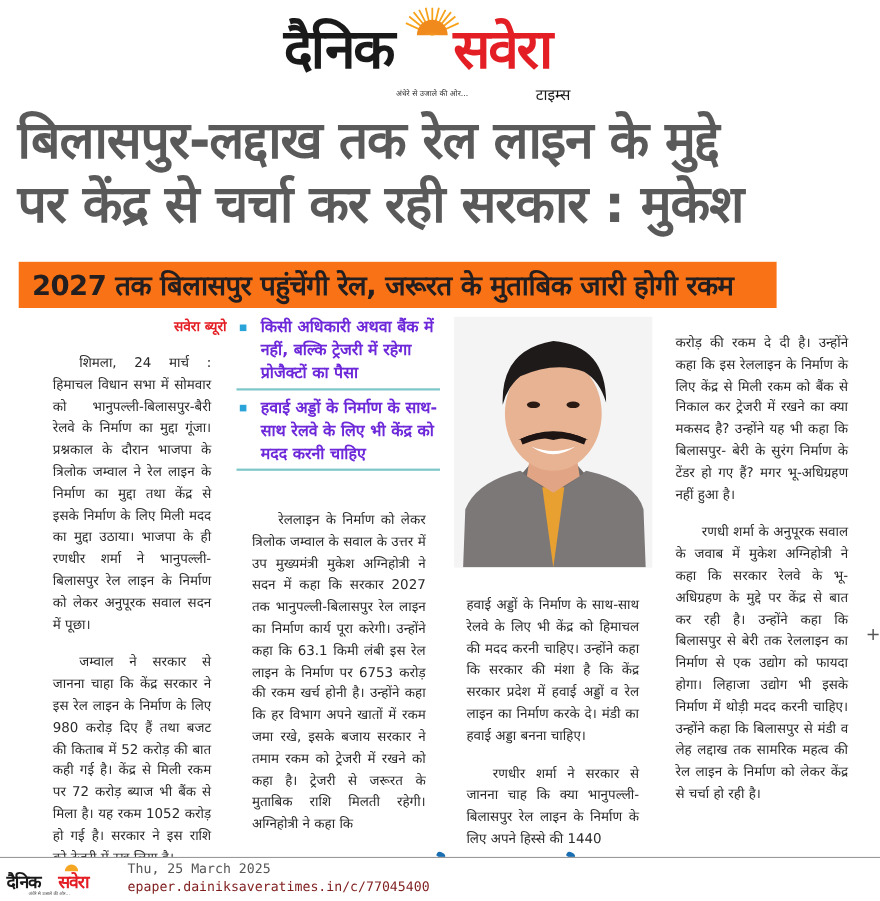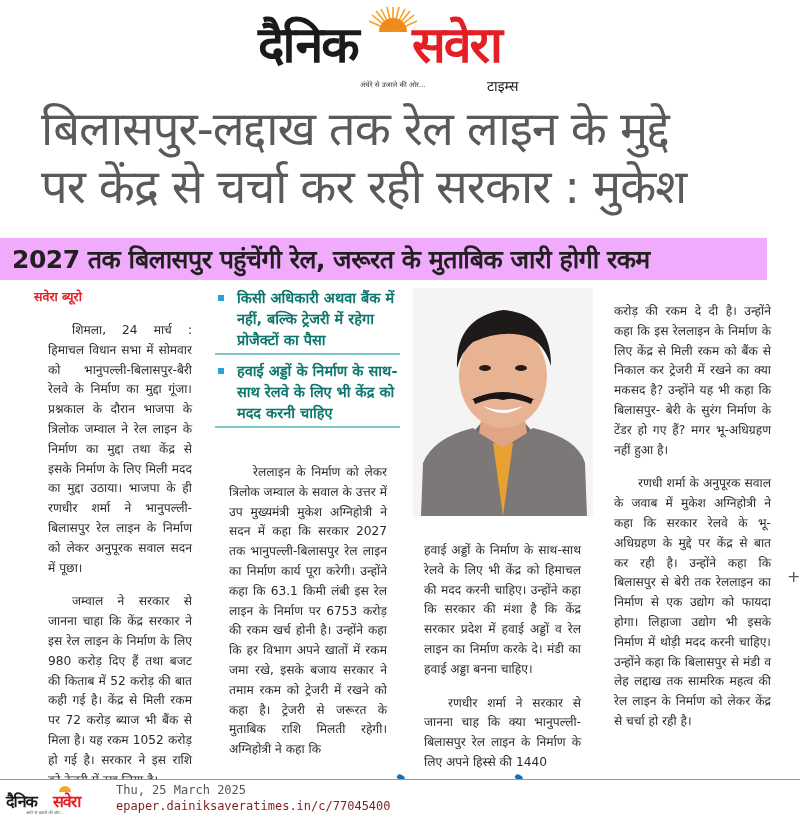--- a/index.html
+++ b/index.html
@@ -4,34 +4,34 @@
 <style>
   html, body { margin:0; padding:0; background:#ffffff; }
   body { width:800px; height:819px; position:relative; overflow:hidden; font-family:"DejaVu Sans", sans-serif; color:#222; }
   .masthead { position:absolute; left:0; top:0; width:800px; height:100px; }
   .logo-sun { position:absolute; left:368px; top:6px; width:50px; height:26px; }
   .logo-dainik { position:absolute; left:258px; top:20px; font-family:"DejaVu Serif", serif; font-weight:bold; font-size:50px; color:#1a1a1a; letter-spacing:-2px; line-height:1; }
   .logo-savera { position:absolute; left:412px; top:20px; font-family:"DejaVu Serif", serif; font-weight:bold; font-size:50px; color:#e31e24; letter-spacing:-2px; line-height:1; }
   .logo-tagline { position:absolute; left:360px; top:80px; font-size:7px; color:#333; }
   .logo-times { position:absolute; left:487px; top:76px; font-size:14px; font-weight:normal; color:#1a1a1a;text-align:right; }
 
-  .headline { position:absolute; left:41px; top:100px; width:760px; font-family:"DejaVu Sans", sans-serif; font-weight:normal; font-size:47px; line-height:58px; color:#5a5a5a; letter-spacing:-1px; }
+  .headline { position:absolute; left:16px; top:100px; width:760px; font-family:"DejaVu Sans", sans-serif; font-weight:bold; font-size:47px; line-height:58px; color:#5a5a5a; letter-spacing:-1px; }
   .headline div { white-space:nowrap; }
 
-  .subhead { position:absolute; left:0; top:238px; width:767px; height:42px; background:#f0abfc; }
+  .subhead { position:absolute; left:17px; top:238px; width:689px; height:42px; background:#f97316; }
   .subhead span { position:absolute; left:12px; top:3px; font-weight:bold; font-size:25px; color:#231f20; white-space:nowrap; letter-spacing:-0.5px; }
 
   .col { position:absolute; font-family:"DejaVu Sans", sans-serif; font-size:12.2px; line-height:19.8px; color:#2a2a2a; text-align:justify; }
   .col p { margin:14px; text-indent:0; }
   .col p.ind { text-indent:24px; }
   .col1 { left:34px; top:287px; width:172px; }
-  .byline { color:#e31e24; font-weight:bold; text-align:left; font-size:12.5px; line-height:20px; }
+  .byline { color:#e31e24; font-weight:bold; text-align:right; font-size:12.5px; line-height:20px; }
 
   .highlights { position:absolute; left:215px; top:288px; width:185px; }
-  .hl { position:relative; padding-left:22px; font-weight:bold; font-size:14.5px; line-height:21px; color:#0f766e; border-bottom:2px solid #7dc6c9; padding-bottom:2px; margin-bottom:6px; }
+  .hl { position:relative; padding-left:22px; font-weight:bold; font-size:14.5px; line-height:21px; color:#6d28d9; border-bottom:2px solid #7dc6c9; padding-bottom:2px; margin-bottom:6px; }
   .hl .bullet { position:absolute; left:3px; top:7px; width:6px; height:6px; background:#2aa3d8; }
 
   .col2 { left:215px; top:449px; width:186px; }
   .photo { position:absolute; left:413px; top:288px; width:180px; height:228px; overflow:hidden; background:#f3f3f3; }
   .col3 { left:410px; top:527px; width:185px; }
   .col4 { left:600px; top:288px; width:185px; }
 
   .plus-mark { position:absolute; left:787px; top:567px; font-size:16px; color:#555; }
   .pin { position:absolute; width:8px; height:5px; background:#1a6fb3; border-radius:50% 50% 20% 20%; transform:rotate(30deg); }
 

